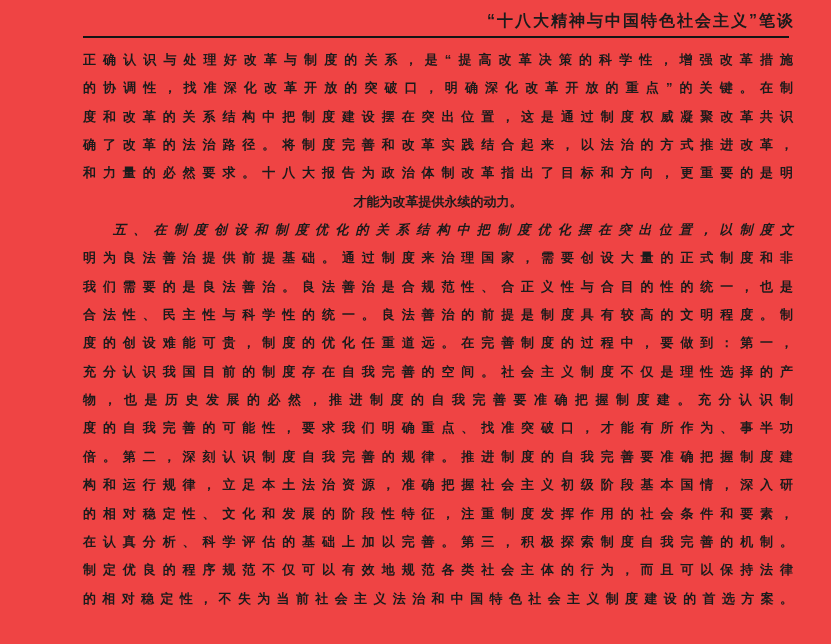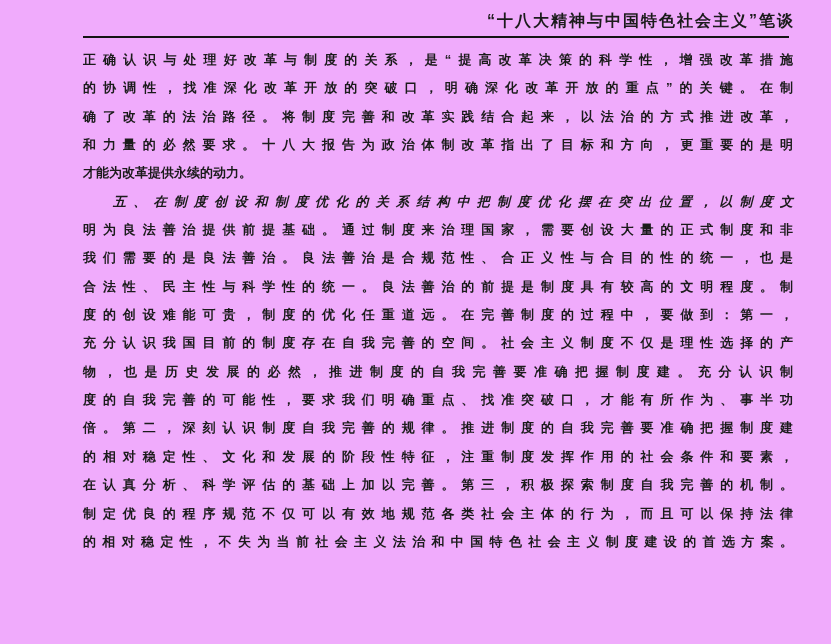--- a/index.html
+++ b/index.html
@@ -7,21 +7,21 @@
     width: 831px;
     height: 644px;
     background: #ffffff;
     overflow: hidden;
     font-family: "Liberation Sans", "DejaVu Sans", sans-serif;
   }
   .page {
     position: relative;
     width: 831px;
     height: 644px;
-    background: #f0abfc;
+    background: #ef4444;
   }
   .journal-header {
     position: absolute;
     top: 11px;
     left: 83px;
     right: 36px;
     text-align: right;
     font-size: 16px;
     font-weight: 700;
     letter-spacing: 2px;
@@ -40,21 +40,21 @@
     position: absolute;
     top: 46px;
     left: 83px;
     width: 710px;
     color: #1b1b1b;
     font-size: 13px;
     font-weight: 700;
     line-height: 28.35px;
   }
   .line {
-    text-align: left;
+    text-align: center;
     white-space: nowrap;
   }
   .line.j {
     white-space: normal;
     text-align: justify;
     text-align-last: justify;
     text-justify: inter-character;
   }
   .line.indent {
     padding-left: 30px;
@@ -66,30 +66,32 @@
 <body>
 
 <div class="page">
   <div class="journal-header">
     <span>“十八大精神与中国特色社会主义”笔谈</span>
   </div>
   <div class="header-rule"></div>
   <div class="article-body" id="article-body">
       <div class="line j">正确认识与处理好改革与制度的关系，是“提高改革决策的科学性，增强改革措施</div>
       <div class="line j">的协调性，找准深化改革开放的突破口，明确深化改革开放的重点”的关键。在制</div>
+      <div class="line j">度和改革的关系结构中把制度建设摆在突出位置，这是通过制度权威凝聚改革共识</div>
       <div class="line j">确了改革的法治路径。将制度完善和改革实践结合起来，以法治的方式推进改革，</div>
       <div class="line j">和力量的必然要求。十八大报告为政治体制改革指出了目标和方向，更重要的是明</div>
       <div class="line">才能为改革提供永续的动力。</div>
       <div class="line j indent">五、在制度创设和制度优化的关系结构中把制度优化摆在突出位置，以制度文</div>
       <div class="line j">明为良法善治提供前提基础。通过制度来治理国家，需要创设大量的正式制度和非</div>
       <div class="line j">我们需要的是良法善治。良法善治是合规范性、合正义性与合目的性的统一，也是</div>
       <div class="line j">合法性、民主性与科学性的统一。良法善治的前提是制度具有较高的文明程度。制</div>
       <div class="line j">度的创设难能可贵，制度的优化任重道远。在完善制度的过程中，要做到：第一，</div>
       <div class="line j">充分认识我国目前的制度存在自我完善的空间。社会主义制度不仅是理性选择的产</div>
       <div class="line j">物，也是历史发展的必然，推进制度的自我完善要准确把握制度建。充分认识制</div>
       <div class="line j">度的自我完善的可能性，要求我们明确重点、找准突破口，才能有所作为、事半功</div>
       <div class="line j">倍。第二，深刻认识制度自我完善的规律。推进制度的自我完善要准确把握制度建</div>
+      <div class="line j">构和运行规律，立足本土法治资源，准确把握社会主义初级阶段基本国情，深入研</div>
       <div class="line j">的相对稳定性、文化和发展的阶段性特征，注重制度发挥作用的社会条件和要素，</div>
       <div class="line j">在认真分析、科学评估的基础上加以完善。第三，积极探索制度自我完善的机制。</div>
       <div class="line j">制定优良的程序规范不仅可以有效地规范各类社会主体的行为，而且可以保持法律</div>
       <div class="line j">的相对稳定性，不失为当前社会主义法治和中国特色社会主义制度建设的首选方案。</div>
     </div>
 </div>
 
 </body></html>

